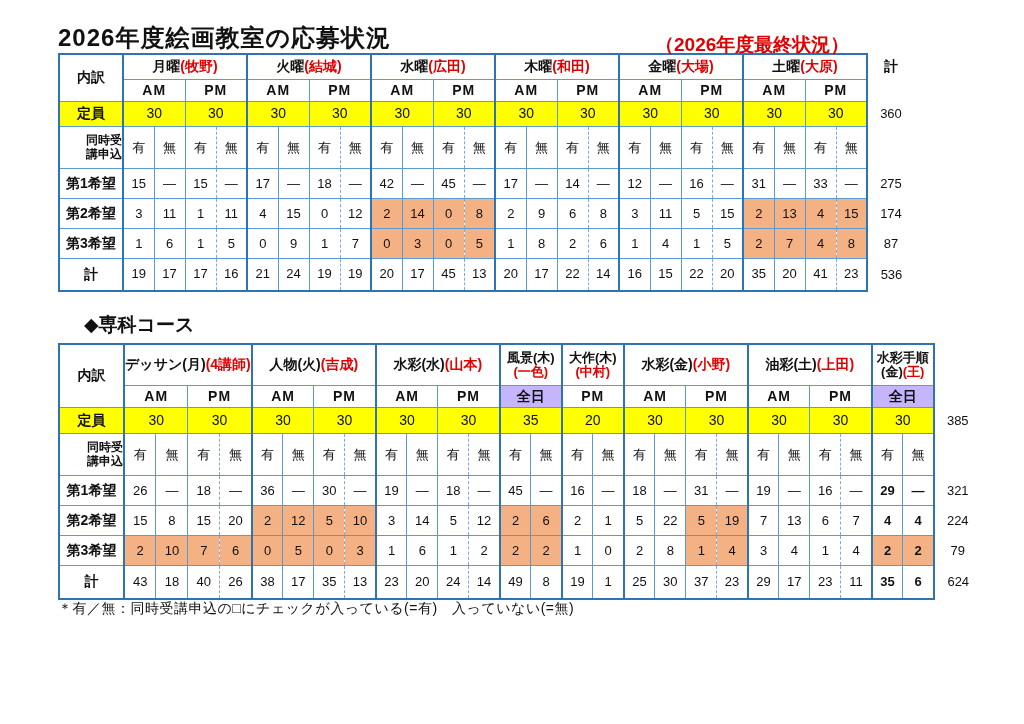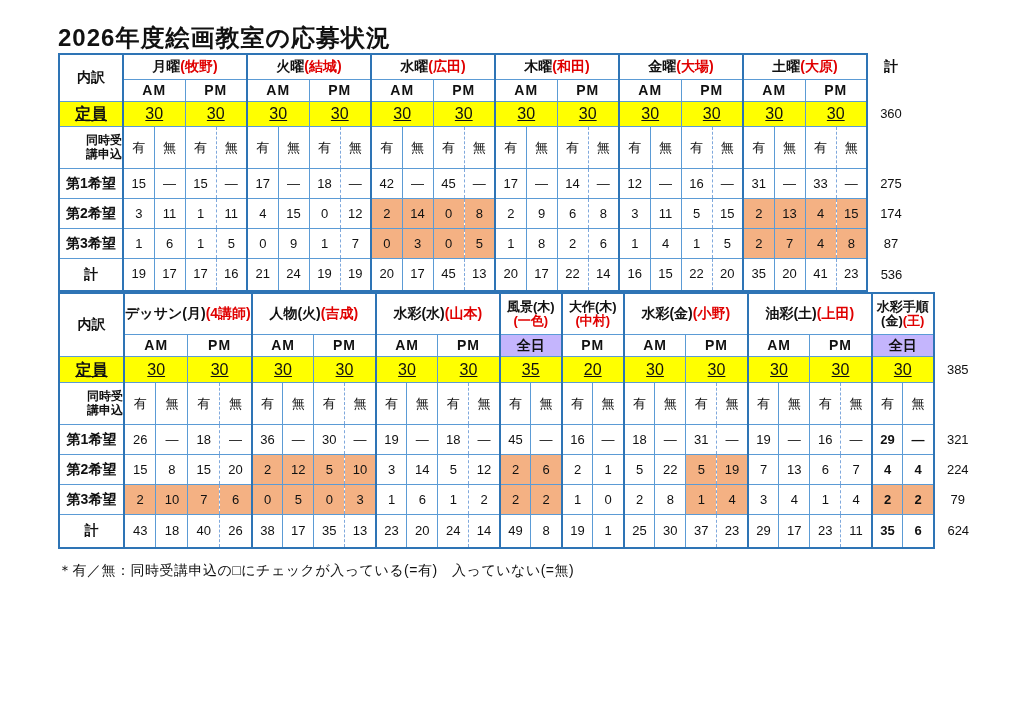--- a/index.html
+++ b/index.html
@@ -23,34 +23,35 @@
   td.lc.sm { font-size:12px;text-align:right; }
   td.hb    { border-left:2px solid #2e74b5; }
   td.lastd { border-right:2px solid #2e74b5; }
   td.dashL { border-left:1px dashed #7fa8dc; }
   td.dashR { border-right:1px dashed #7fa8dc; }
 
   td.grp   { font-weight:bold; font-size:14px; }
   td.grp.stk { font-size:13px; }
   td.per   { font-weight:bold; font-size:14px; letter-spacing:1px; }
   td.allday{ background:#c4b5fd; letter-spacing:0; }
-  td.cap   { background:#ffff00; font-size:16px;text-decoration:underline; }
+  td.cap   { background:#ffff00; font-size:14px; }
   td.hl    { background:#f4b183; }
   td.b     { font-weight:bold; }
   td.ext   { border:none; background:#ffffff; font-size:13px; }
   td.ext.hdr { font-weight:bold; font-size:14px; }
   .red { color:#e00000; }
 
-  .footnote { margin-top:13px; font-size:14px; letter-spacing:0.5px; }
+  .footnote { font-size:14px; letter-spacing:0.5px; }
 </style>
 </head>
 <body>
 
 <div class="canvas">
   <div class="main-title">2026年度絵画教室の応募状況</div>
+  <div class="sub-title">（2026年度最終状況）</div>
 
   <div>
       <table>
         <colgroup>
           <col style="width: 64px;">
           <col style="width: 31px;">
           <col style="width: 31px;">
           <col style="width: 31px;">
           <col style="width: 31px;">
           <col style="width: 31px;">
@@ -269,20 +270,21 @@
             <td class="dc hb">35</td>
             <td class="dc dashL">20</td>
             <td class="dc dashR">41</td>
             <td class="dc dashL lastd">23</td>
             <td class="ext">536</td>
           </tr>
         </tbody>
       </table>
     </div>
 
+  <div class="section-label s2">◆専科コース</div>
   <div>
       <table>
         <colgroup>
           <col style="width: 65px;">
           <col style="width: 31px;">
           <col style="width: 31px;">
           <col style="width: 31px;">
           <col style="width: 31px;">
           <col style="width: 31px;">
           <col style="width: 31px;">

